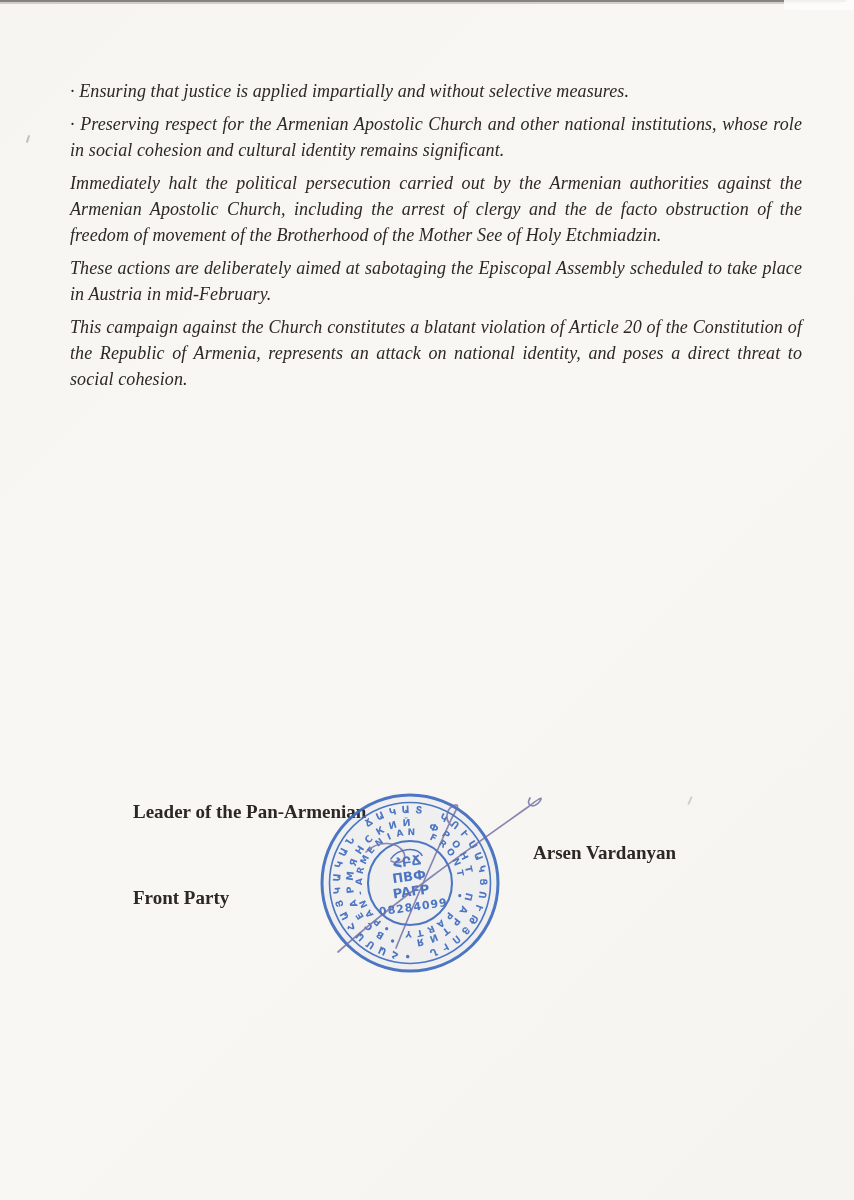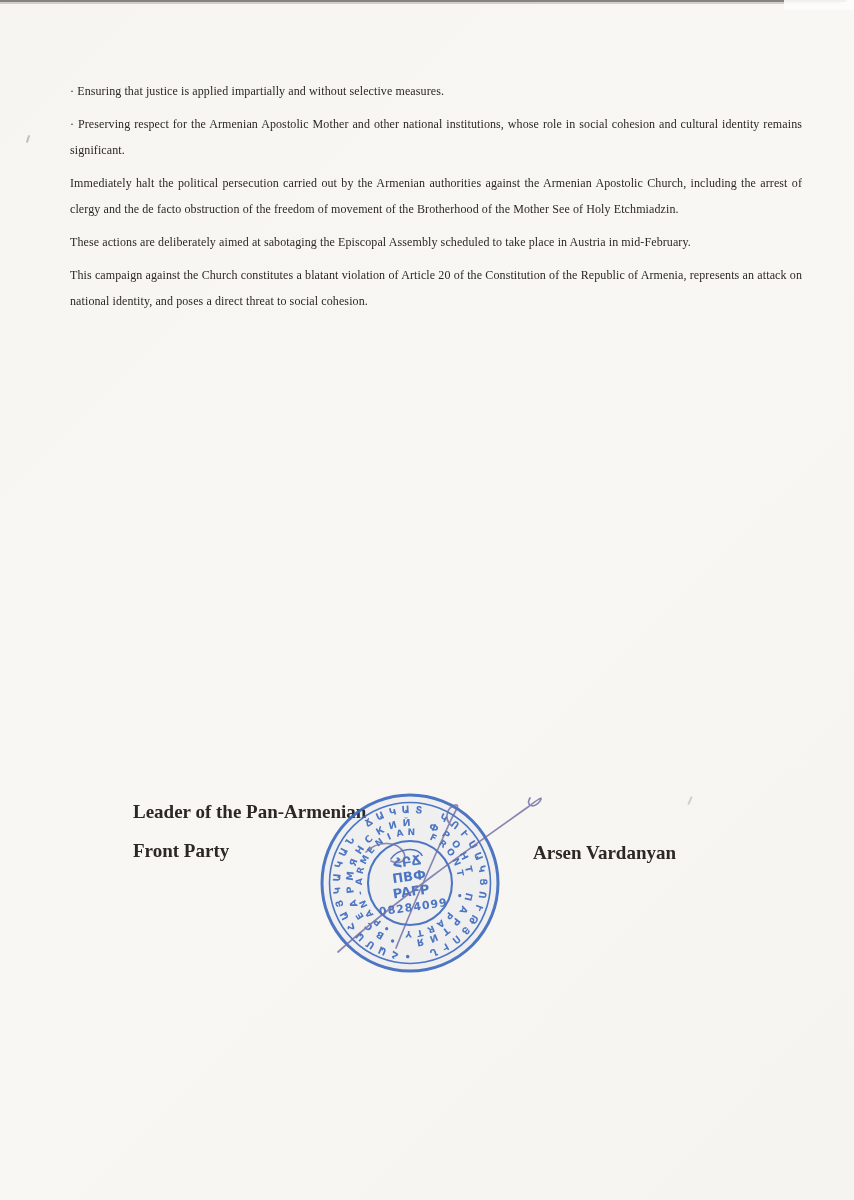--- a/index.html
+++ b/index.html
@@ -27,33 +27,34 @@
   }
   .tick {
     position:absolute; background:#98948e; border-radius:1px;
   }
   .tick-left { left:27px; top:135px; width:2px; height:8px; transform:rotate(18deg); opacity:.55; }
   .tick-right { left:689px; top:796px; width:1.5px; height:9px; transform:rotate(24deg); opacity:.4; }
 
   .content {
     position:absolute; left:70px; top:78px; width:732px;
     color:#2b2825;
-    font-size:12px; line-height:26px;
+    font-size:18px; line-height:26px;
     text-align:justify;
     letter-spacing:.1px;
+    font-style:italic;
   }
   .content p { margin:0 0 7px 0; }
 
   .sig-title {
     position:absolute; left:133px;
     color:#2b2825; font-weight:bold; font-size:19px; line-height:22px;
     white-space:nowrap;
   }
   .sig-title-1 { top:801px; }
-  .sig-title-2 { top:840px;text-align:right; }
+  .sig-title-2 { top:887px;text-align:right; }
   .signer-name {
     position:absolute; left:533px; top:834px;
     color:#2b2825; font-weight:bold; font-size:19px;
     white-space:nowrap;
     margin-top:8px;
   }
 
   .stamp-svg {
     position:absolute; left:310px; top:783px;
     opacity:.92;
@@ -69,21 +70,21 @@
 <div class="scan">
 
   <div class="edge-top"></div>
   <div class="edge-top-soft"></div>
   <div class="corner-light"></div>
   <div class="tick tick-left"></div>
   <div class="tick tick-right"></div>
 
   <div class="content">
     <p>· Ensuring that justice is applied impartially and without selective measures.</p>
-    <p>· Preserving respect for the Armenian Apostolic Mother and other national institutions, whose role in social cohesion and cultural identity remains significant.</p>
+    <p>· Preserving respect for the Armenian Apostolic Church and other national institutions, whose role in social cohesion and cultural identity remains significant.</p>
     <p>Immediately halt the political persecution carried out by the Armenian authorities against the Armenian Apostolic Church, including the arrest of clergy and the de facto obstruction of the freedom of movement of the Brotherhood of the Mother See of Holy Etchmiadzin.</p>
     <p>These actions are deliberately aimed at sabotaging the Episcopal Assembly scheduled to take place in Austria in mid-February.</p>
     <p>This campaign against the Church constitutes a blatant violation of Article 20 of the Constitution of the Republic of Armenia, represents an attack on national identity, and poses a direct threat to social cohesion.</p>
   </div>
 
   <div class="sig-title sig-title-1">Leader of the Pan-Armenian</div>
   <div class="sig-title sig-title-2">Front Party</div>
   <div class="signer-name">Arsen Vardanyan</div>
 
   <svg class="stamp-svg" width="200" height="200" viewBox="-100 -100 200 200">

